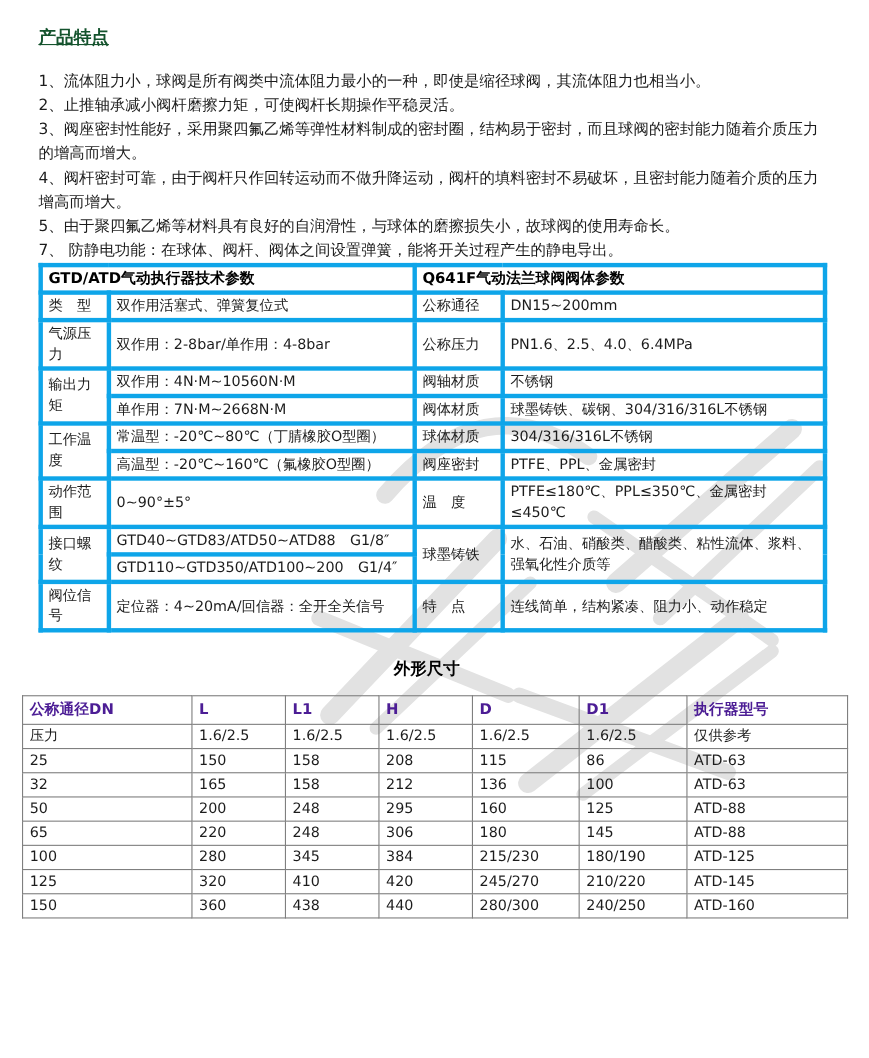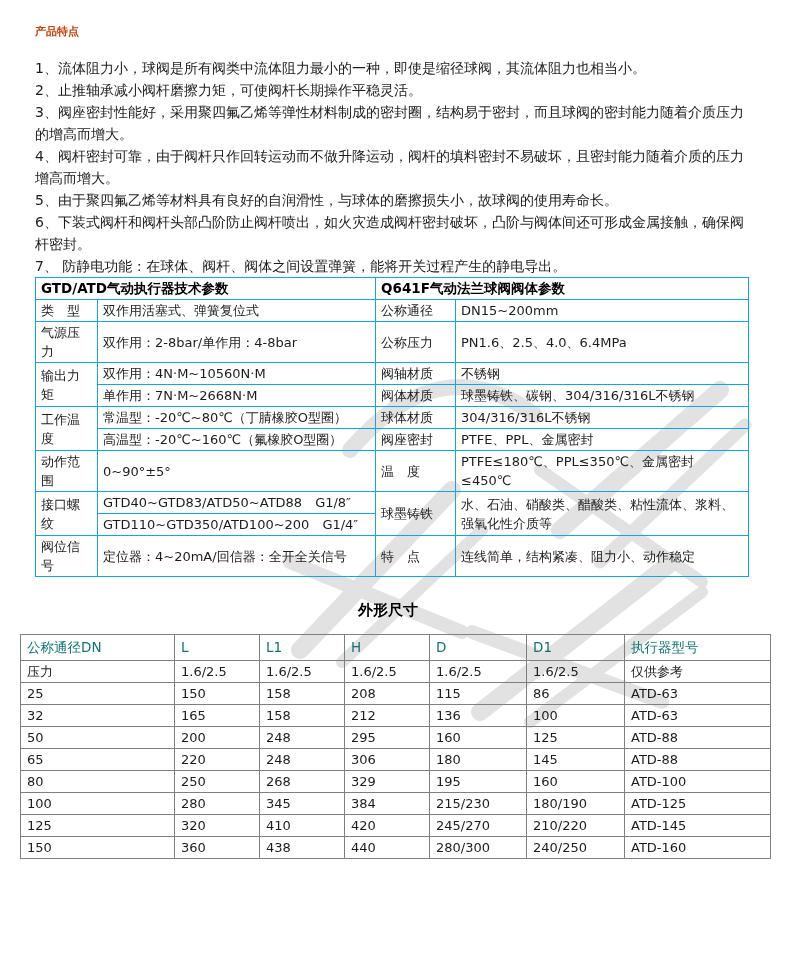--- a/index.html
+++ b/index.html
@@ -5,39 +5,39 @@
   html,body{margin:0;padding:0;}
   body{
     width:790px;height:962px;background:#ffffff;
     font-family:"DejaVu Sans","Liberation Sans",sans-serif;
     color:#1c1c1c;position:relative;overflow:hidden;
   }
   .watermark{
     position:absolute;left:200px;top:330px;z-index:0;pointer-events:none;
   }
   .content{position:relative;z-index:1;padding:24px 37px 0 35px;}
-  h1.sec{font-size:11px;font-weight:bold;color:#c2410c;margin:0 0 18px 0;}
+  h1.sec{font-size:16px;font-weight:bold;color:#14532d;margin:0 0 18px 0;text-decoration:underline;}
   h2.sec{font-size:15px;font-weight:bold;color:#000;margin:14px 0 18px 0;}
   h3.sec{font-size:15px;font-weight:bold;color:#000;margin:24px 0 14px -12px;text-align:center;}
   .features p{margin:0;font-size:14px;line-height:22px;width:720px;}
   table{border-collapse:collapse;background:transparent;}
   table.tech{width:713px;font-size:13px;table-layout:fixed;}
   table.tech td{
-    border:1px solid #0ea5e9;padding:1px 5px;height:19px;
+    border:4px solid #0ea5e9;padding:1px 5px;height:19px;
     line-height:19px;vertical-align:middle;overflow:hidden;
   }
   table.tech td.hd{font-weight:bold;font-size:13.5px;color:#000;}
   col.c1{width:62px;}col.c2{width:278px;}col.c3{width:80px;}col.c4{width:293px;}
   td.wrap{line-height:19px;white-space:normal;}
   table.dims{width:750px;font-size:13px;margin-left:-15px;table-layout:fixed;}
   table.dims td{
     border:1px solid #7f7f7f;padding:1px 6px;height:19px;
     line-height:19px;vertical-align:middle;
   }
-  table.dims tr.hdr td{font-weight:normal;font-size:13.5px;color:#0f766e;height:23px;}
+  table.dims tr.hdr td{font-weight:bold;font-size:13.5px;color:#4c1d95;height:23px;}
   col.d1{width:154px;}col.d2{width:85px;}col.d3{width:85px;}col.d4{width:85px;}
   col.d5{width:97px;}col.d6{width:98px;}col.d7{width:146px;}
 </style>
 </head>
 <body>
 
 <svg class="watermark" width="560" height="400" viewBox="0 0 560 400">
   <g stroke="#e2e2e2" fill="none" stroke-linecap="round">
     <path d="M150 120 Q 240 15 335 85" stroke-width="16"></path>
     <path d="M360 200 L 520 60" stroke-width="18"></path>
@@ -55,21 +55,20 @@
 <div class="content">
 
   <h1 class="sec">产品特点</h1>
 
   <div class="features">
       <p>1、流体阻力小，球阀是所有阀类中流体阻力最小的一种，即使是缩径球阀，其流体阻力也相当小。</p>
       <p>2、止推轴承减小阀杆磨擦力矩，可使阀杆长期操作平稳灵活。</p>
       <p>3、阀座密封性能好，采用聚四氟乙烯等弹性材料制成的密封圈，结构易于密封，而且球阀的密封能力随着介质压力的增高而增大。</p>
       <p>4、阀杆密封可靠，由于阀杆只作回转运动而不做升降运动，阀杆的填料密封不易破坏，且密封能力随着介质的压力增高而增大。</p>
       <p>5、由于聚四氟乙烯等材料具有良好的自润滑性，与球体的磨擦损失小，故球阀的使用寿命长。</p>
-      <p>6、下装式阀杆和阀杆头部凸阶防止阀杆喷出，如火灾造成阀杆密封破坏，凸阶与阀体间还可形成金属接触，确保阀杆密封。</p>
       <p>7、 防静电功能：在球体、阀杆、阀体之间设置弹簧，能将开关过程产生的静电导出。</p>
     </div>
 
 
   <table class="tech">
     <colgroup>
         <col class="c1">
         <col class="c2">
         <col class="c3">
         <col class="c4">
@@ -198,29 +197,20 @@
         <tr>
           <td>65</td>
           <td>220</td>
           <td>248</td>
           <td>306</td>
           <td>180</td>
           <td>145</td>
           <td>ATD-88</td>
         </tr>
         <tr>
-          <td>80</td>
-          <td>250</td>
-          <td>268</td>
-          <td>329</td>
-          <td>195</td>
-          <td>160</td>
-          <td>ATD-100</td>
-        </tr>
-        <tr>
           <td>100</td>
           <td>280</td>
           <td>345</td>
           <td>384</td>
           <td>215/230</td>
           <td>180/190</td>
           <td>ATD-125</td>
         </tr>
         <tr>
           <td>125</td>

